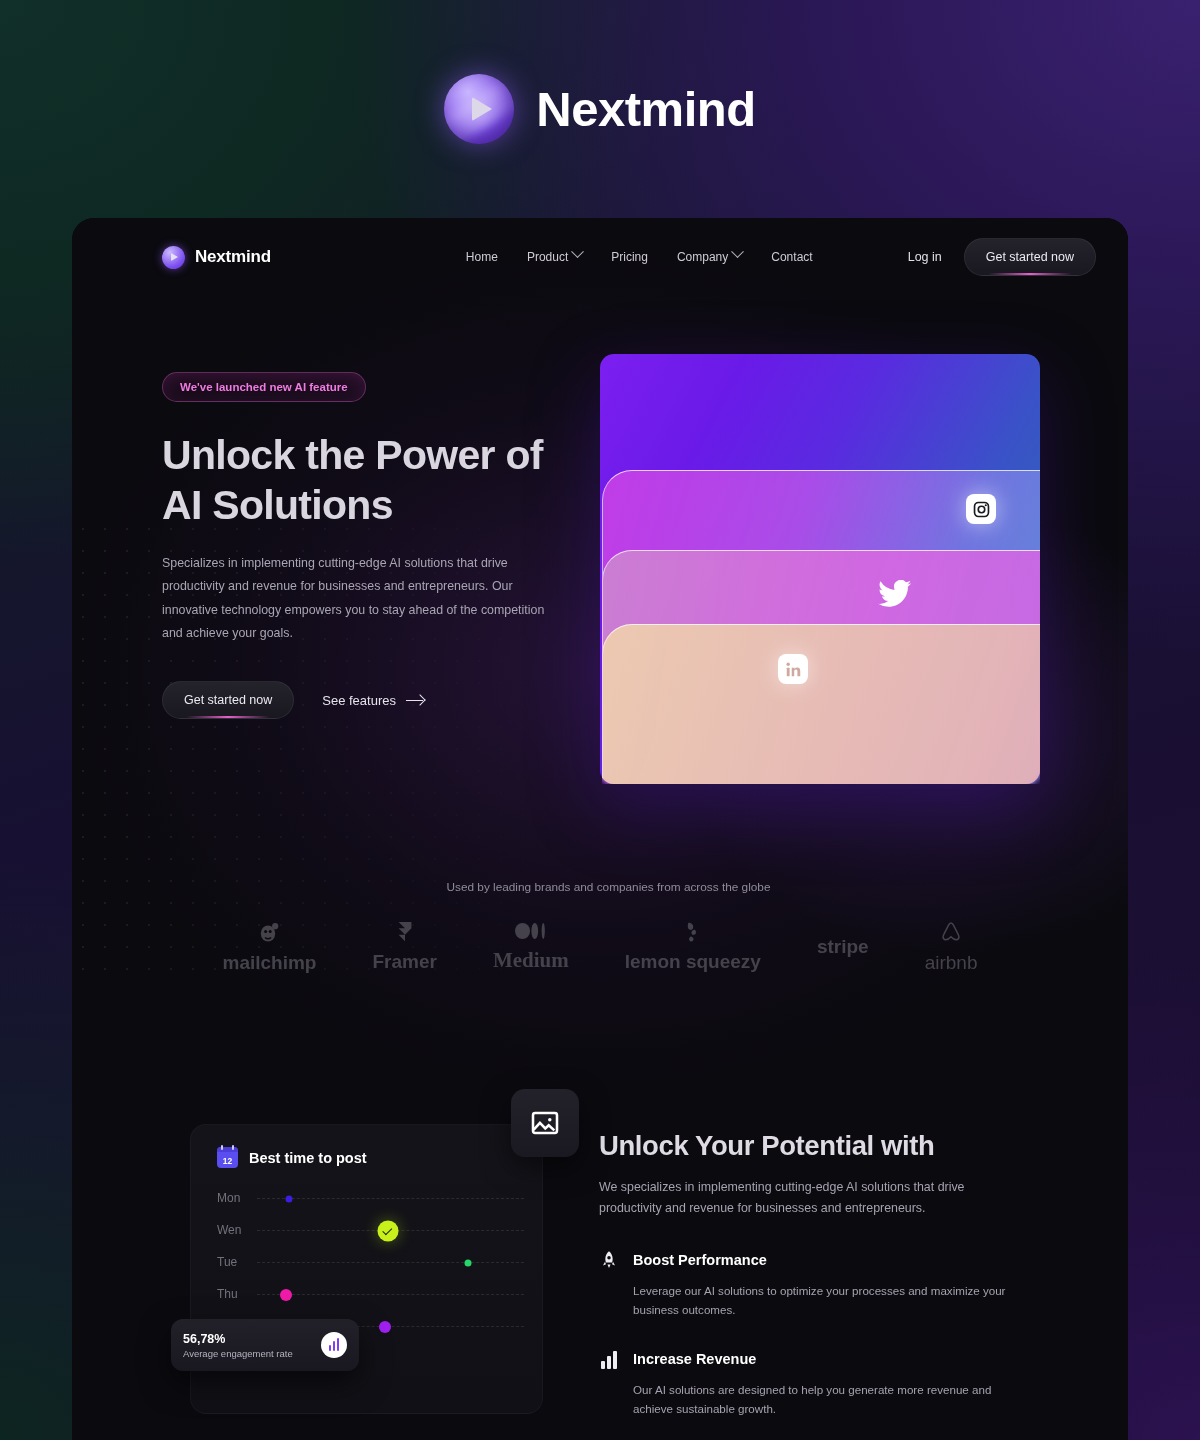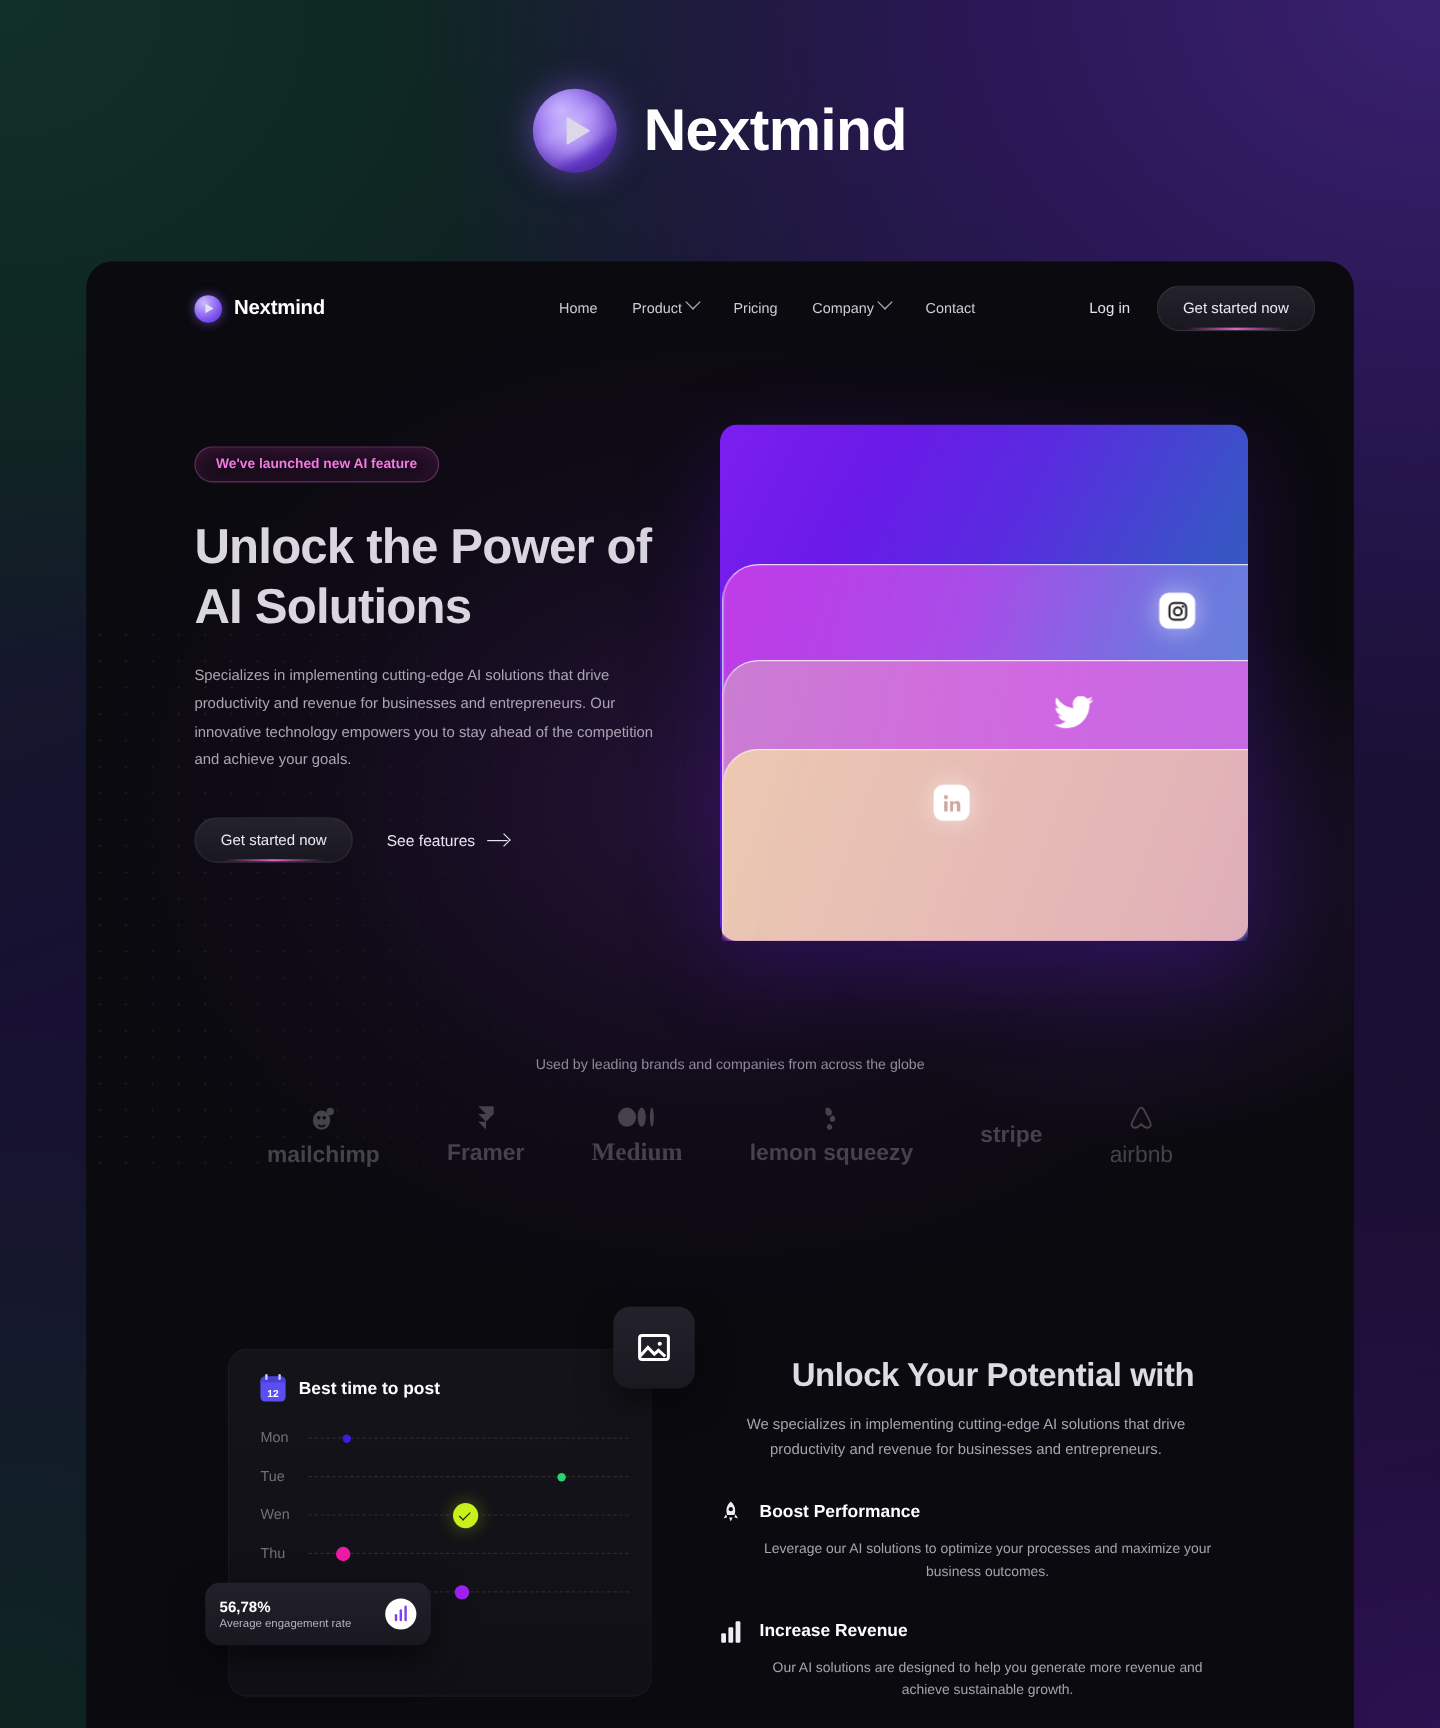--- a/index.html
+++ b/index.html
@@ -215,21 +215,21 @@
     position:absolute; left: -20px; bottom: 42px; width: 188px; height: 52px;
     border-radius: 12px; background: linear-gradient(180deg, #22212a 0%, #191820 100%);
     display:flex; align-items:center; padding: 0 12px; gap: 8px;
     box-shadow: 0 12px 30px rgba(0,0,0,.55);
   }
   .stat-val { color:#fff; font-size:12.5px; font-weight:700; }
   .stat-sub { color:#b6b2c0; font-size:9.5px; margin-top:2px;text-align:center; }
   .stat-ico { margin-left:auto; width:26px;height:26px;border-radius:50%;background:#fff;display:flex;align-items:flex-end;justify-content:center;padding-bottom:7px;gap:1.5px;}
   .bar { width:2.6px; background:#7b3ff0; border-radius:1px; }
 
-  .fright { flex:1; padding-top: 4px; text-align: center; }
+  .fright { flex:1; padding-top: 4px; }
   h2.sec-title { font-size: 27.5px; line-height: 1.33; font-weight:700; color:#dedbe4; letter-spacing:-.4px; }
   .sec-desc { margin-top: 12px; font-size: 12.4px; line-height: 1.75; color:#a6a2b0; width: 412px; }
   .feat-item { margin-top: 30px; }
   .feat-head { display:flex; align-items:center; gap: 14px; }
   .feat-title { color:#fff; font-size:14.5px; font-weight:700; }
   .feat-body { margin-top: 11px; margin-left: 34px; font-size: 11.6px; line-height:1.65; color:#a6a2b0; width: 380px; }
   .ico-sq { width:20px; height:20px; display:flex; align-items:flex-end; justify-content:center; }
   .bar2 { width:4px; background:#efedf4; border-radius:1px; margin:0 1px; }
 </style>
 </head>
@@ -389,31 +389,31 @@
       </div>
 
       <div class="rows">
         <div class="row">
           <span class="row-lbl">Mon</span>
           <span class="row-track">
             <span class="dot" style="left:12%;width:7px;height:7px;background:#3b1fe0;"></span>
           </span>
         </div>
         <div class="row">
-          <span class="row-lbl">Tue</span>
-          <span class="row-track">
-            <span class="dot" style="left:79%;width:7px;height:7px;background:#27d66a;"></span>
-          </span>
-        </div>
-        <div class="row">
           <span class="row-lbl">Wen</span>
           <span class="row-track">
             <span class="dot check" style="left:49%;background:#c8f11b;">
                 <span class="chk"></span>
               </span>
+          </span>
+        </div>
+        <div class="row">
+          <span class="row-lbl">Tue</span>
+          <span class="row-track">
+            <span class="dot" style="left:79%;width:7px;height:7px;background:#27d66a;"></span>
           </span>
         </div>
         <div class="row">
           <span class="row-lbl">Thu</span>
           <span class="row-track">
             <span class="dot" style="left:11%;width:12px;height:12px;background:#ef1ba8;"></span>
           </span>
         </div>
         <div class="row">
           <span class="row-lbl">Fri</span>

